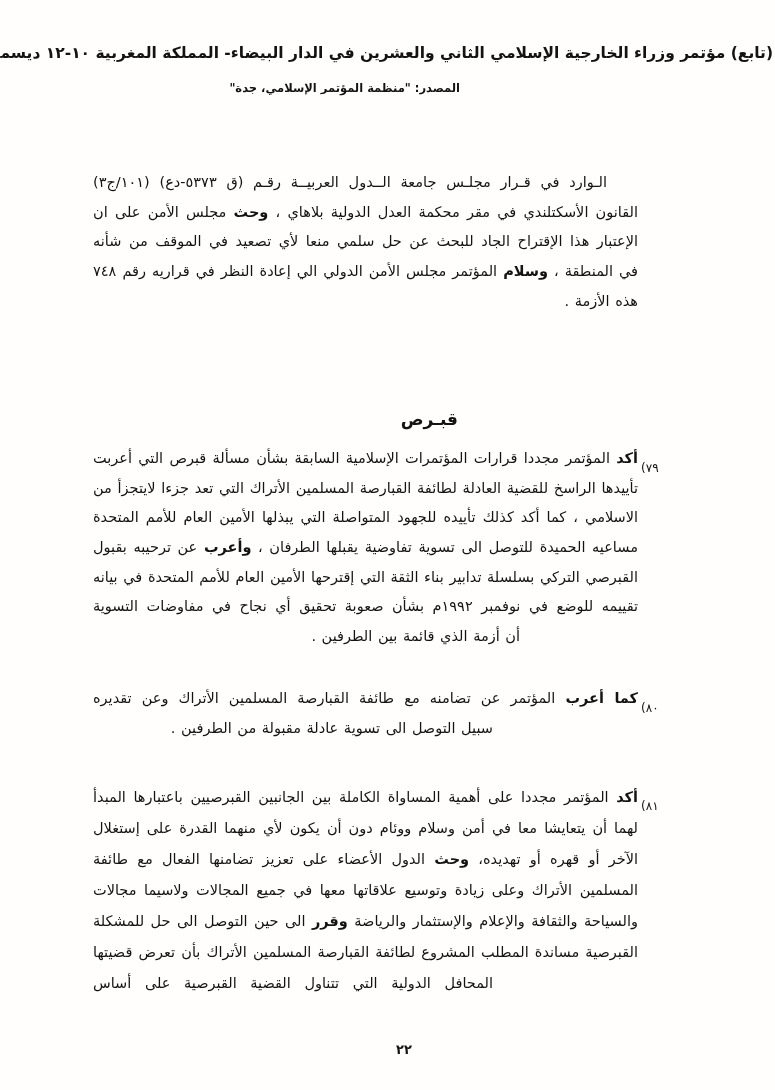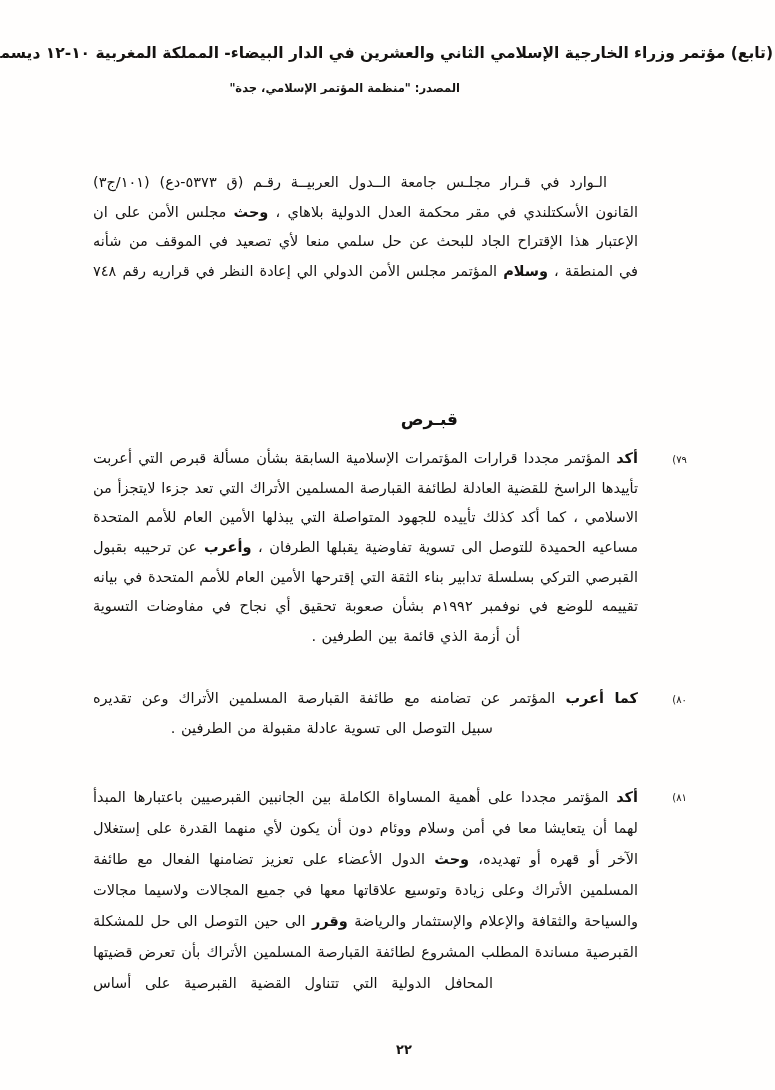--- a/index.html
+++ b/index.html
@@ -37,22 +37,22 @@
   }
   .para-3 .tline{height:31px;line-height:31px;}
   .tline.last{text-align-last:right;}
   .para-0 .tline.first{padding-right:31px;}
   .para-1 .tline.last{padding-right:118px;}
   .para-2 .tline.last{padding-right:145px;}
   .para-3 .tline.last{padding-right:145px;}
   .b{font-weight:bold;}
 
   .pnum{
-    position:absolute;top:3px;right:-49px;width:46px;
-    font-size:10px;direction:ltr;text-align:right;line-height:26px;
+    position:absolute;top:11px;right:-49px;width:46px;
+    font-size:12px;direction:ltr;text-align:left;line-height:26px;
   }
 
   .heading{
     position:absolute;top:392px;right:137px;left:93px;margin:12px;
     font-size:17px;font-weight:bold;line-height:30px;text-align:right;
     padding-right:31px;direction:rtl;
   }
 
   .pageno{
     position:absolute;top:1042px;left:0;width:744px;text-align:center;
@@ -69,20 +69,21 @@
   <div class="source">المصدر: "منظمة المؤتمر الإسلامي، جدة"</div>
 
   <div class="bodycol">
 
     <div class="para para-0">
       <div class="lines">
           <div class="tline first"><span>الـوارد في قـرار مجلـس جامعة الــدول العربيــة رقـم (ق ٥٣٧٣-دع) (١٠١/ج٣) الصـادر في</span></div>
           <div class="tline"><span>القانون الأسكتلندي في مقر محكمة العدل الدولية بلاهاي ، </span><span class="b">وحث</span><span> مجلس الأمن على ان يأخذ بعين</span></div>
           <div class="tline"><span>الإعتبار هذا الإقتراح الجاد للبحث عن حل سلمي منعا لأي تصعيد في الموقف من شأنه زيادة التوتر</span></div>
           <div class="tline"><span>في المنطقة ، </span><span class="b">وسلام</span><span> المؤتمر مجلس الأمن الدولي الي إعادة النظر في قراريه رقم ٧٤٨ و ٨٨٣ بشأن</span></div>
+          <div class="tline last"><span>هذه الأزمة .</span></div>
         </div>
     </div>
 
     <h2 class="heading">قبـرص</h2>
 
   </div>
 
   <div class="bodycol">
 
     <div class="para para-1">

